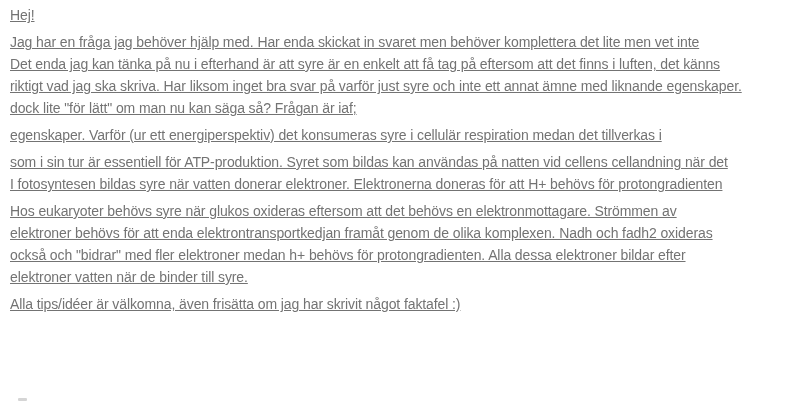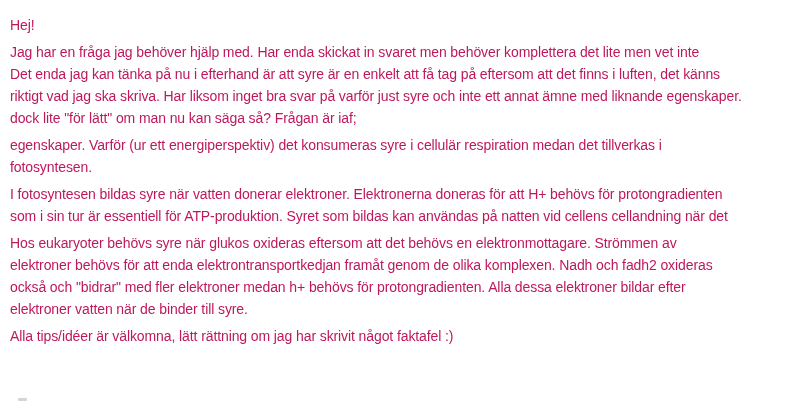--- a/index.html
+++ b/index.html
@@ -5,24 +5,25 @@
   html, body { margin: 0; padding: 0; }
   body {
     width: 800px;
     height: 404px;
     background: #ffffff;
     overflow: hidden;
     font-family: "Liberation Sans", sans-serif;
     position: relative;
   }
   .post {
-    padding: 14px 10px 0 10px;
-    color: #be185d;
+    padding: 4px 10px 0 10px;
+    color: #737373;
     font-size: 14px;
     letter-spacing: -0.1px;
+    text-decoration: underline;
   }
   .para {
     margin: 0 0 5px 0;
     padding: 0;
   }
   .line {
     display: block;
     line-height: 22px;
     white-space: pre;
   }
@@ -48,34 +49,33 @@
 
   <p class="para">
     <span class="line">Jag har en fråga jag behöver hjälp med. Har enda skickat in svaret men behöver komplettera det lite men vet inte</span>
     <span class="line">Det enda jag kan tänka på nu i efterhand är att syre är en enkelt att få tag på eftersom att det finns i luften, det känns</span>
     <span class="line">riktigt vad jag ska skriva. Har liksom inget bra svar på varför just syre och inte ett annat ämne med liknande egenskaper.</span>
     <span class="line">dock lite "för lätt" om man nu kan säga så? Frågan är iaf;</span>
   </p>
 
   <p class="para">
     <span class="line">egenskaper. Varför (ur ett energiperspektiv) det konsumeras syre i cellulär respiration medan det tillverkas i</span>
-    <span class="line">fotosyntesen.</span>
   </p>
 
   <p class="para">
+    <span class="line">som i sin tur är essentiell för ATP-produktion. Syret som bildas kan användas på natten vid cellens cellandning när det</span>
     <span class="line">I fotosyntesen bildas syre när vatten donerar elektroner. Elektronerna doneras för att H+ behövs för protongradienten</span>
-    <span class="line">som i sin tur är essentiell för ATP-produktion. Syret som bildas kan användas på natten vid cellens cellandning när det</span>
   </p>
 
   <p class="para">
     <span class="line">Hos eukaryoter behövs syre när glukos oxideras eftersom att det behövs en elektronmottagare. Strömmen av</span>
     <span class="line">elektroner behövs för att enda elektrontransportkedjan framåt genom de olika komplexen. Nadh och fadh2 oxideras</span>
     <span class="line">också och "bidrar" med fler elektroner medan h+ behövs för protongradienten. Alla dessa elektroner bildar efter</span>
     <span class="line">elektroner vatten när de binder till syre.</span>
   </p>
 
   <p class="para">
-    <span class="line">Alla tips/idéer är välkomna, lätt rättning om jag har skrivit något faktafel :)</span>
+    <span class="line">Alla tips/idéer är välkomna, även frisätta om jag har skrivit något faktafel :)</span>
   </p>
 
 </div>
 
 <div class="artifact"></div>
 
 </body></html>

